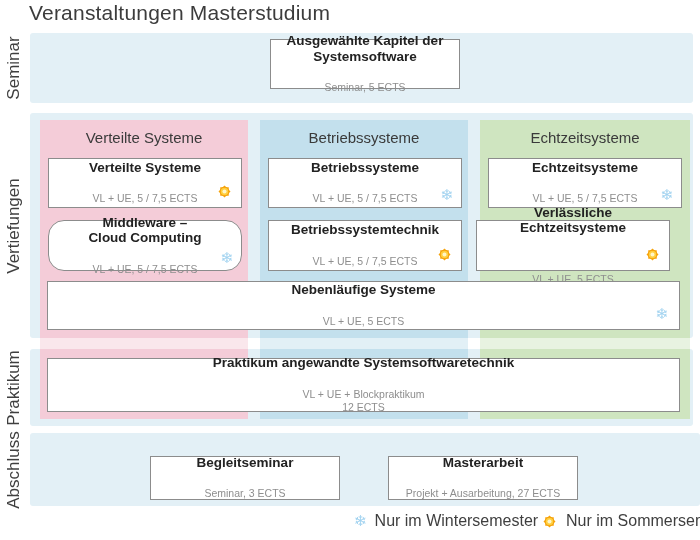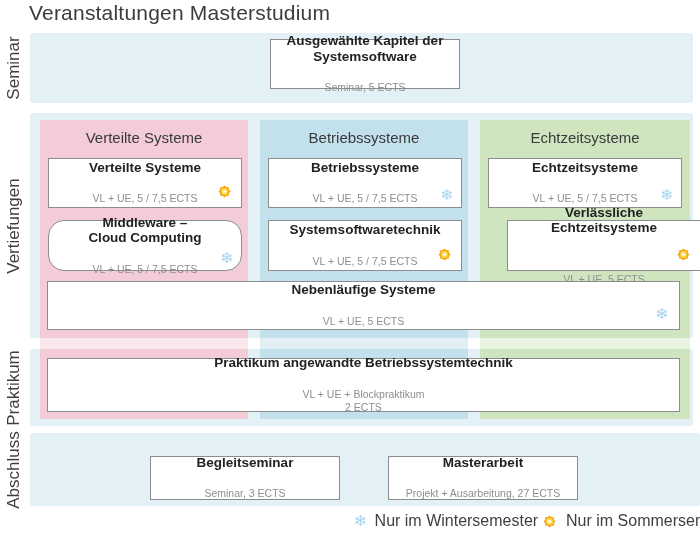--- a/index.html
+++ b/index.html
@@ -43,21 +43,21 @@
     font-size:13.5px;font-weight:bold;color:#222222;line-height:1.15;white-space:pre-line;
   }
   .course .c-sub{
     font-size:10.5px;color:#8e8e8e;margin-top:17px;line-height:1.3;white-space:pre-line;
   }
   .season{position:absolute;right:8px;bottom:4px;line-height:1;}
   .snow{font-family:"DejaVu Sans",sans-serif;font-size:15px;color:#a2d3f0;}
   .row1{top:158px;height:50px;width:194px;}
   .row2{top:220px;height:51px;width:194px;}
   #crs-vs1{left:48px;} #crs-bs1{left:268px;} #crs-es1{left:488px;}
-  #crs-vs2{left:48px;border-radius:16px;} #crs-bs2{left:268px;} #crs-es2{left:507px;gap:20px;}
+  #crs-vs2{left:48px;border-radius:16px;} #crs-bs2{left:268px;} #crs-es2{left:476px;gap:20px;}
   #crs-seminar{left:270px;top:39px;width:190px;height:50px;z-index:4;}
   #crs-neben{left:47px;top:281px;width:633px;height:49px;}
   #crs-prakt{left:47px;top:358px;width:633px;height:54px;}
   .abschluss-box{top:456px;height:44px;width:190px;}
   #crs-begleit{left:150px;} #crs-master{left:388px;}
   .legend{top:512px;display:flex;align-items:center;gap:8px;z-index:5;}
   #legend-winter{left:354px;} #legend-summer{left:541px;}
   .legend .lg-label{font-size:16px;color:#3f3f3f;white-space:nowrap;}
 </style>
 </head>
@@ -126,21 +126,21 @@
     <span class="season snow">❄</span>
   </div>
 
   <div class="abs course row2" id="crs-vs2">
     <div class="c-title">Middleware –
 Cloud Computing</div>
     <div class="c-sub">VL + UE, 5 / 7,5 ECTS</div>
     <span class="season snow">❄</span>
   </div>
   <div class="abs course row2" id="crs-bs2">
-    <div class="c-title">Systemsoftwaretechnik</div>
+    <div class="c-title">Betriebssystemtechnik</div>
     <div class="c-sub">VL + UE, 5 / 7,5 ECTS</div>
     <span class="season">
       <svg width="17" height="17" viewBox="0 0 20 20">
           <rect x="5" y="5" width="10" height="10" fill="#f6a20b"></rect>
           <rect x="5" y="5" width="10" height="10" fill="#f6a20b" transform="rotate(45 10 10)"></rect>
           <circle cx="10" cy="10" r="5" fill="#ffcf3f" stroke="#f6a20b" stroke-width="1.2"></circle>
           <circle cx="10" cy="10" r="2.4" fill="#fff6c9"></circle>
         </svg>
     </span>
   </div>
@@ -157,23 +157,23 @@
         </svg>
     </span>
   </div>
 
   <div class="abs course" id="crs-neben">
     <div class="c-title">Nebenläufige Systeme</div>
     <div class="c-sub">VL + UE, 5 ECTS</div>
     <span class="season snow" style="right:11px;bottom:7px;">❄</span>
   </div>
   <div class="abs course" id="crs-prakt">
-    <div class="c-title">Praktikum angewandte Betriebssystemtechnik</div>
+    <div class="c-title">Praktikum angewandte Systemsoftwaretechnik</div>
     <div class="c-sub">VL + UE + Blockpraktikum
-2 ECTS</div>
+12 ECTS</div>
   </div>
 
   <div class="abs course abschluss-box" id="crs-begleit">
     <div class="c-title">Begleitseminar</div>
     <div class="c-sub">Seminar, 3 ECTS</div>
   </div>
   <div class="abs course abschluss-box" id="crs-master">
     <div class="c-title">Masterarbeit</div>
     <div class="c-sub">Projekt + Ausarbeitung, 27 ECTS</div>
   </div>

